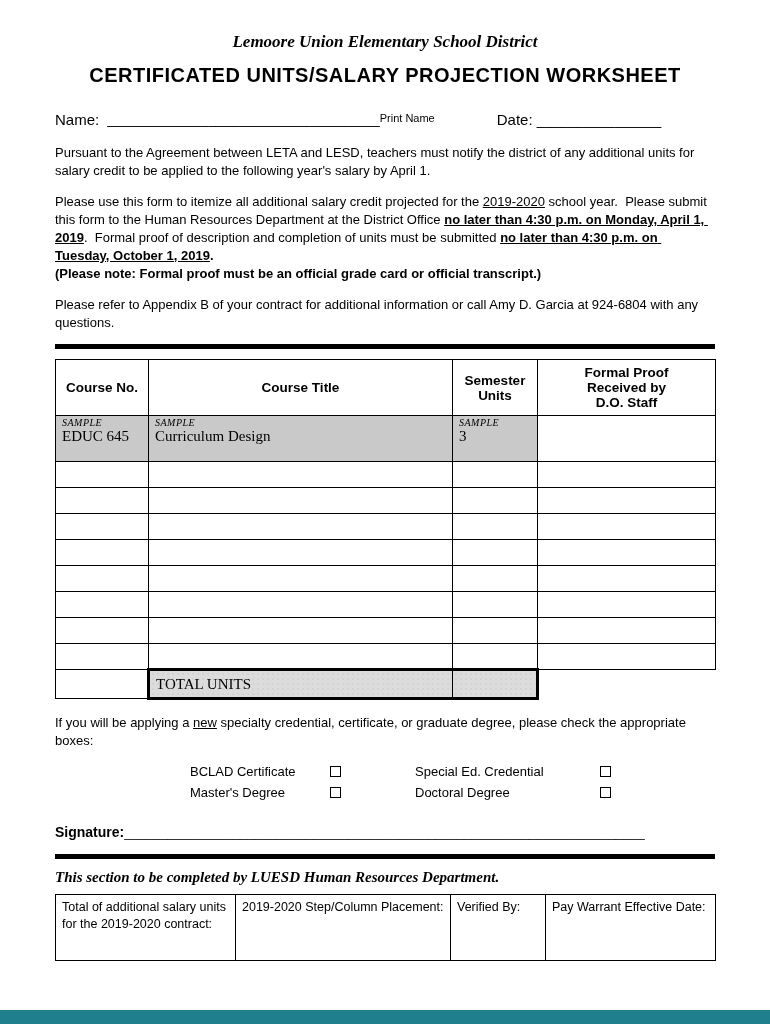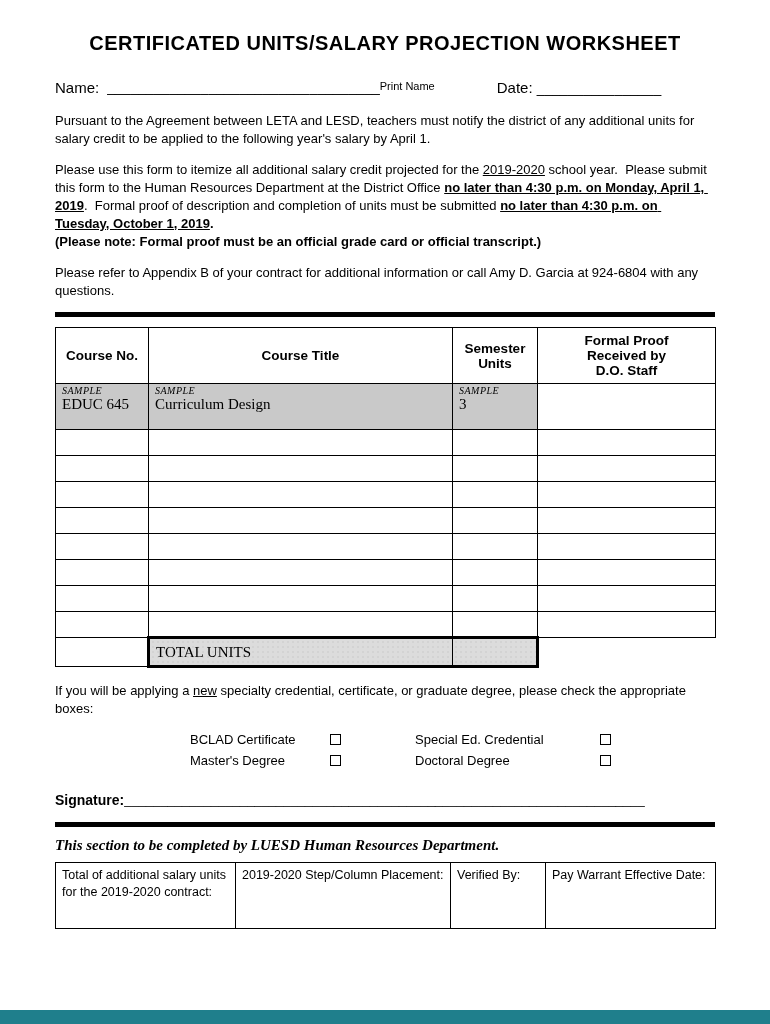--- a/index.html
+++ b/index.html
@@ -109,21 +109,21 @@
     font-size: 13px;
     align-items: center;
     margin-bottom: 24px;
   }
   .cbox {
     width: 11px; height: 11px;
     border: 1.6px solid #000;
     display: inline-block;
   }
 
-  .sig-row { display: flex; align-items: flex-start; font-size: 14px; margin-bottom: 14px; }
+  .sig-row { display: flex; align-items: center; font-size: 14px; margin-bottom: 14px; }
   .sig-label { font-weight: bold; }
   .sig-line { font-size: 13px; white-space: nowrap; overflow: hidden; flex: 1; }
 
   .hr-heading {
     font-family: "Liberation Serif", serif;
     font-style: italic;
     font-weight: bold;
     font-size: 15px;
     margin: 10px 0 8px 0;
   }
@@ -144,20 +144,21 @@
     height: 14px;
     background: var(--footer-bar, #1f7f8c);
   }
 </style>
 </head>
 <body>
 
 <div class="page">
   <div class="content">
 
+    <div class="district">Lemoore Union Elementary School District</div>
     <div class="main-title">CERTIFICATED UNITS/SALARY PROJECTION WORKSHEET</div>
 
     <div class="name-row">
       <span class="lbl">Name:</span>
       <span class="name-line-wrap">
         <span class="uline">___________________________________</span>
         <span class="hint">Print Name</span>
       </span>
       <span class="date-group">
         <span class="lbl">Date:</span>

